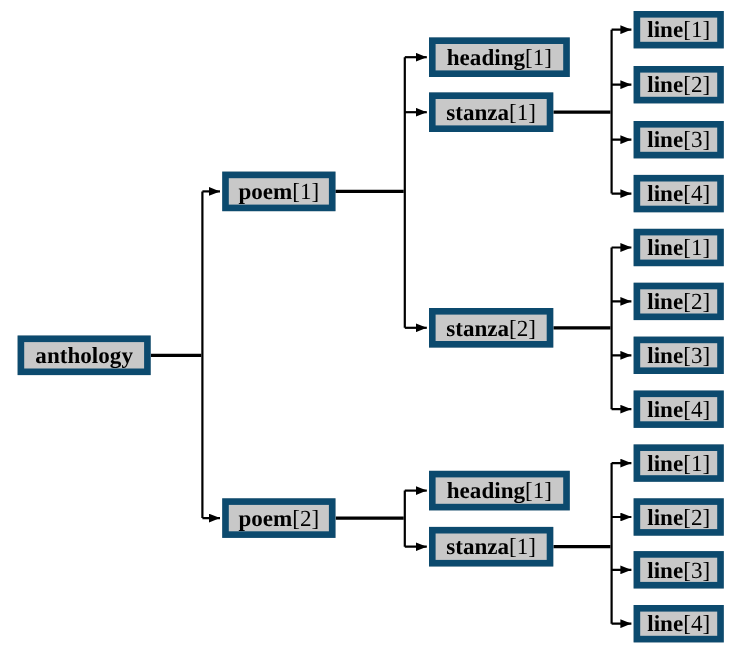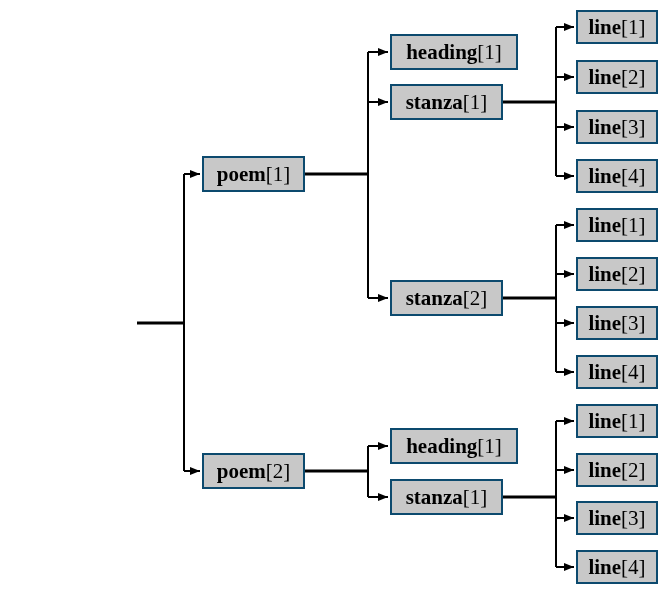--- a/index.html
+++ b/index.html
@@ -6,21 +6,21 @@
   .canvas{
     position:relative;width:669px;height:596px;background:#ffffff;
     font-family:"Liberation Serif", serif;overflow:hidden;
   }
   svg.edges{position:absolute;left:0;top:0;width:669px;height:596px;}
   .trunk{stroke:#000;stroke-width:3;fill:none;}
   .vert{stroke:#000;stroke-width:2;fill:none;}
   .arrow{stroke:#000;stroke-width:2;fill:none;}
   .node{
     position:absolute;box-sizing:border-box;
-    background:#c8c8c8;border:2px solid #0c4a6e;color:#000;
+    background:#c8c8c8;border:6px solid #0c4a6e;color:#000;
     display:flex;align-items:center;justify-content:center;
     font-size:21px;line-height:1;white-space:nowrap;
   }
   .nm{font-weight:700;}
   .idx{font-weight:400;}
 </style>
 </head>
 <body>
 
 <div class="canvas">
@@ -57,20 +57,24 @@
       <line class="arrow" marker-end="url(#arw)" x1="556" y1="323" x2="574" y2="323"></line>
       <line class="arrow" marker-end="url(#arw)" x1="556" y1="372" x2="574" y2="372"></line>
 
       <line class="arrow" marker-end="url(#arw)" x1="556" y1="421" x2="574" y2="421"></line>
       <line class="arrow" marker-end="url(#arw)" x1="556" y1="470" x2="574" y2="470"></line>
       <line class="arrow" marker-end="url(#arw)" x1="556" y1="518" x2="574" y2="518"></line>
       <line class="arrow" marker-end="url(#arw)" x1="556" y1="567" x2="574" y2="567"></line>
     </g>
   </svg>
 
+  <div class="node" style="left:16px;top:305px;width:121px;height:36px;">
+    <span class="nm">anthology</span>
+      <span class="idx"></span>
+  </div>
 
   <div class="node" style="left:202px;top:156px;width:103px;height:36px;">
     <span class="nm">poem</span>
       <span class="idx">[1]</span>
   </div>
   <div class="node" style="left:202px;top:453px;width:103px;height:36px;">
     <span class="nm">poem</span>
       <span class="idx">[2]</span>
   </div>
 

